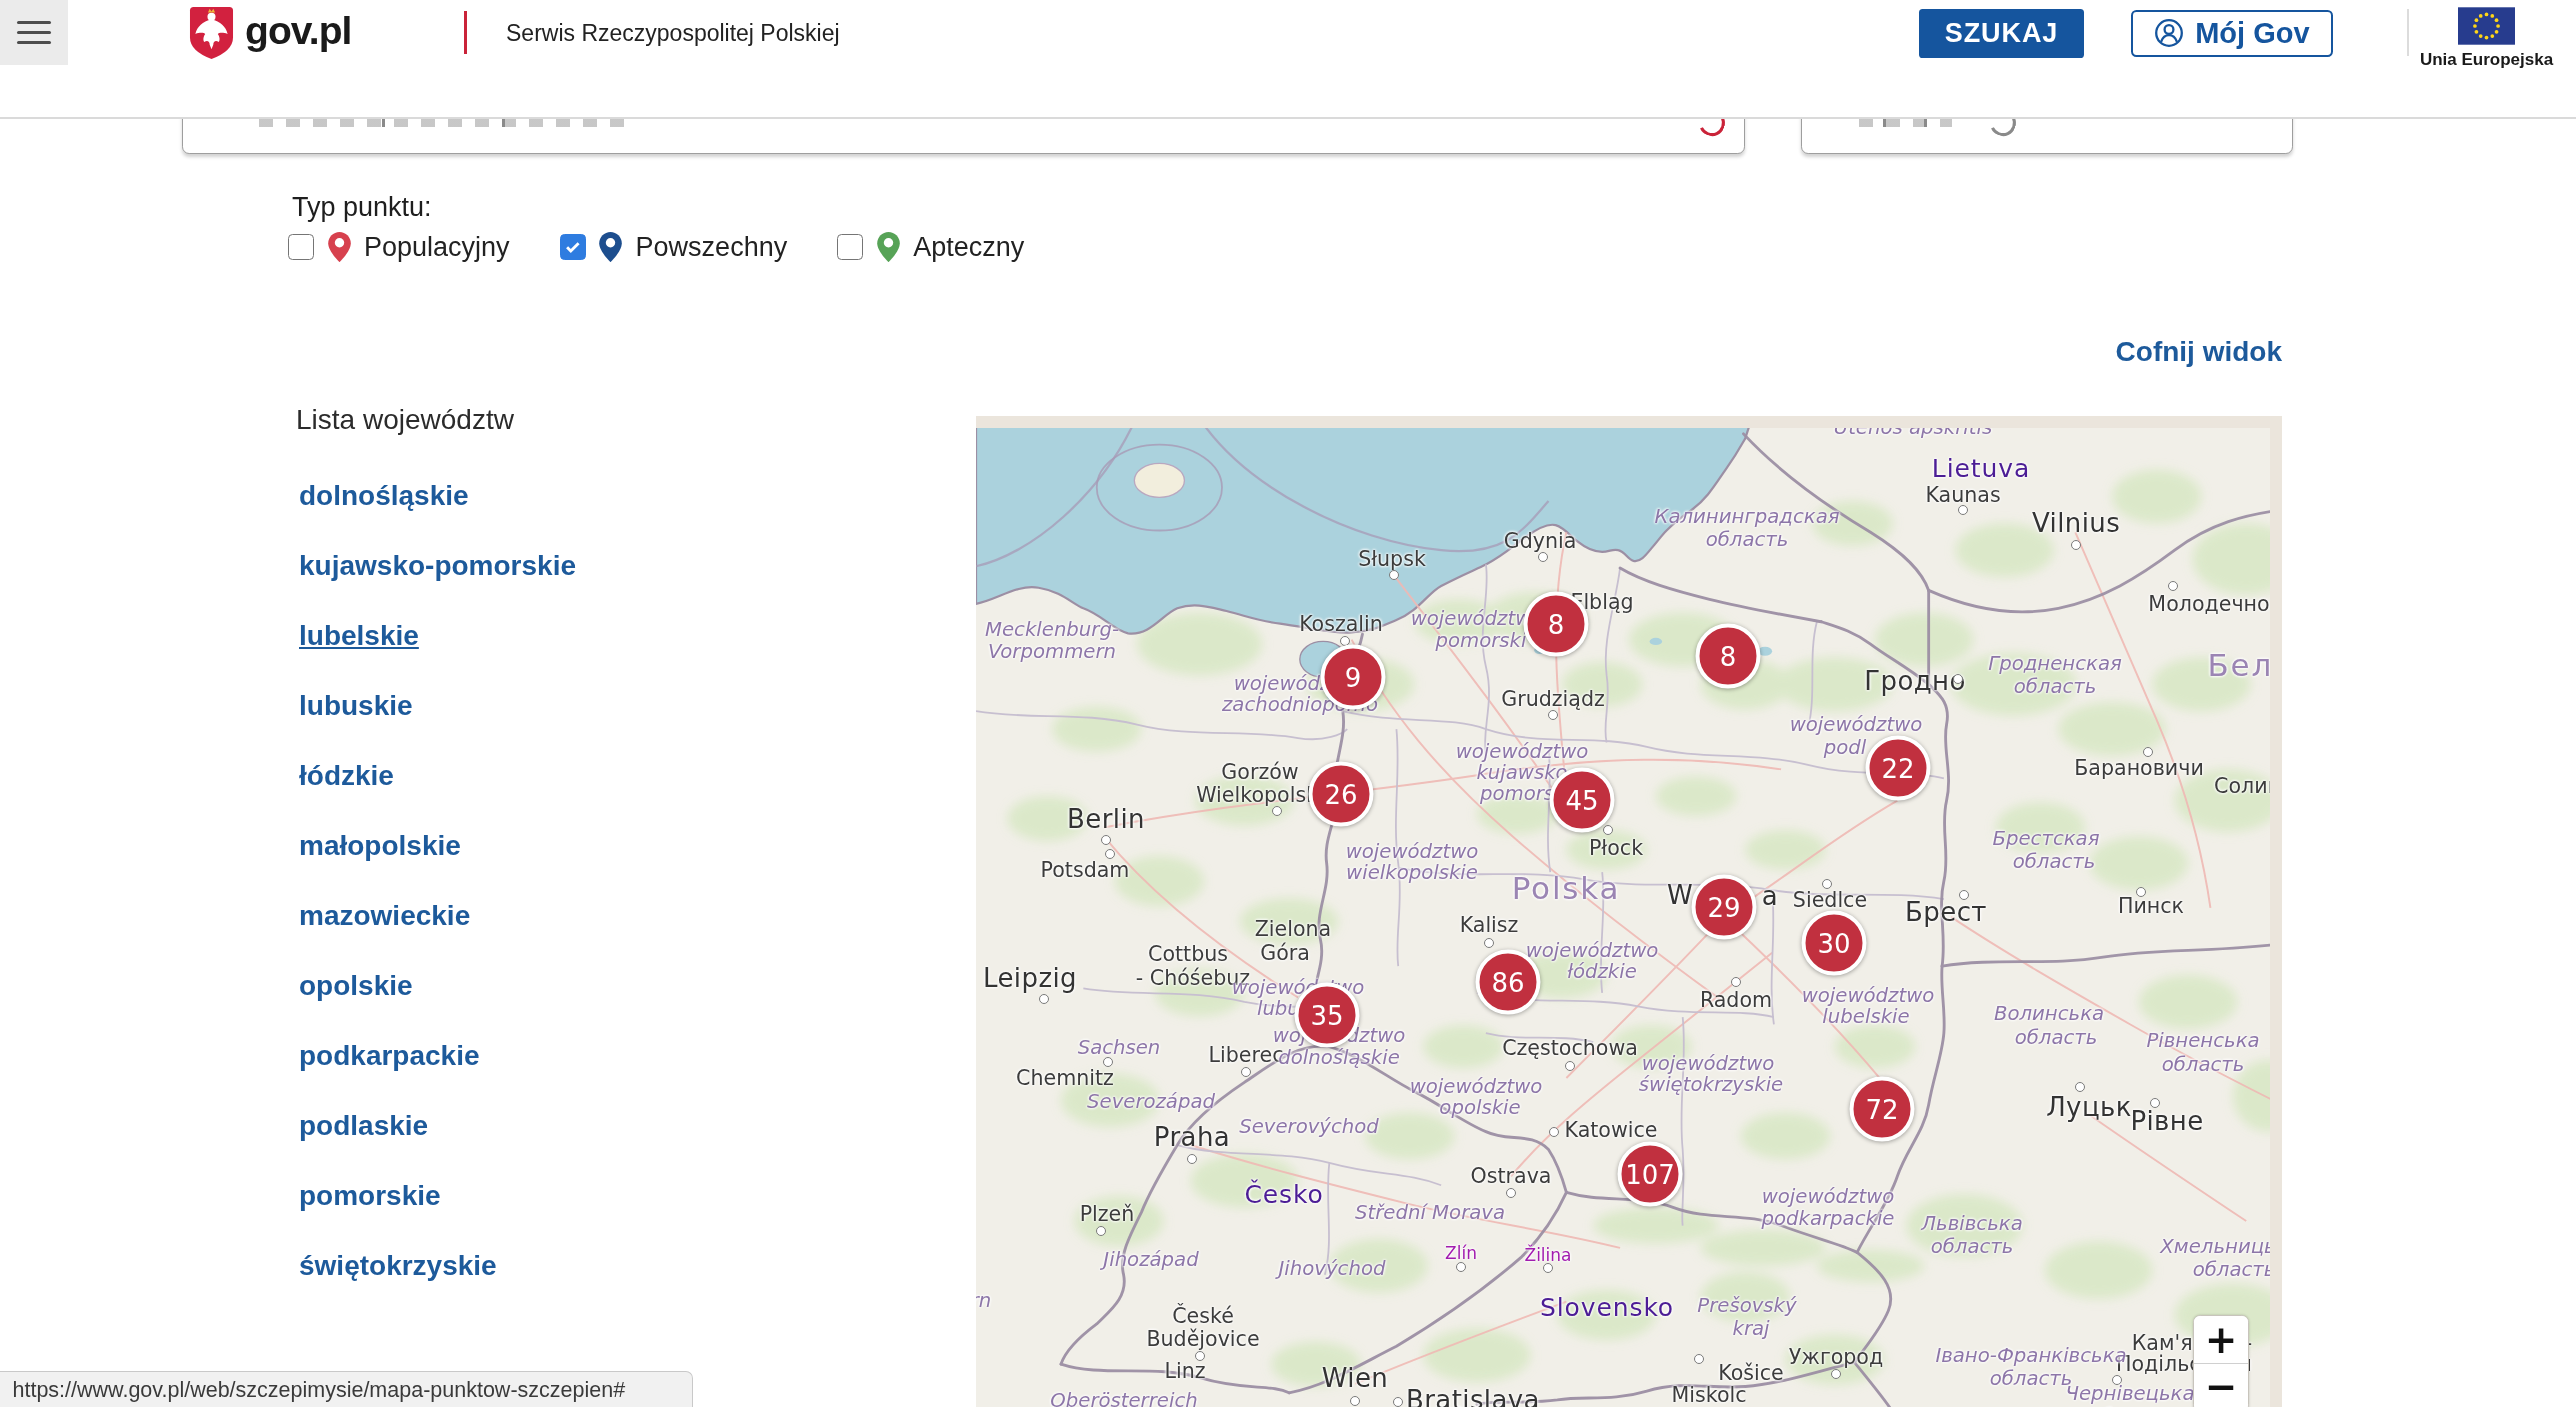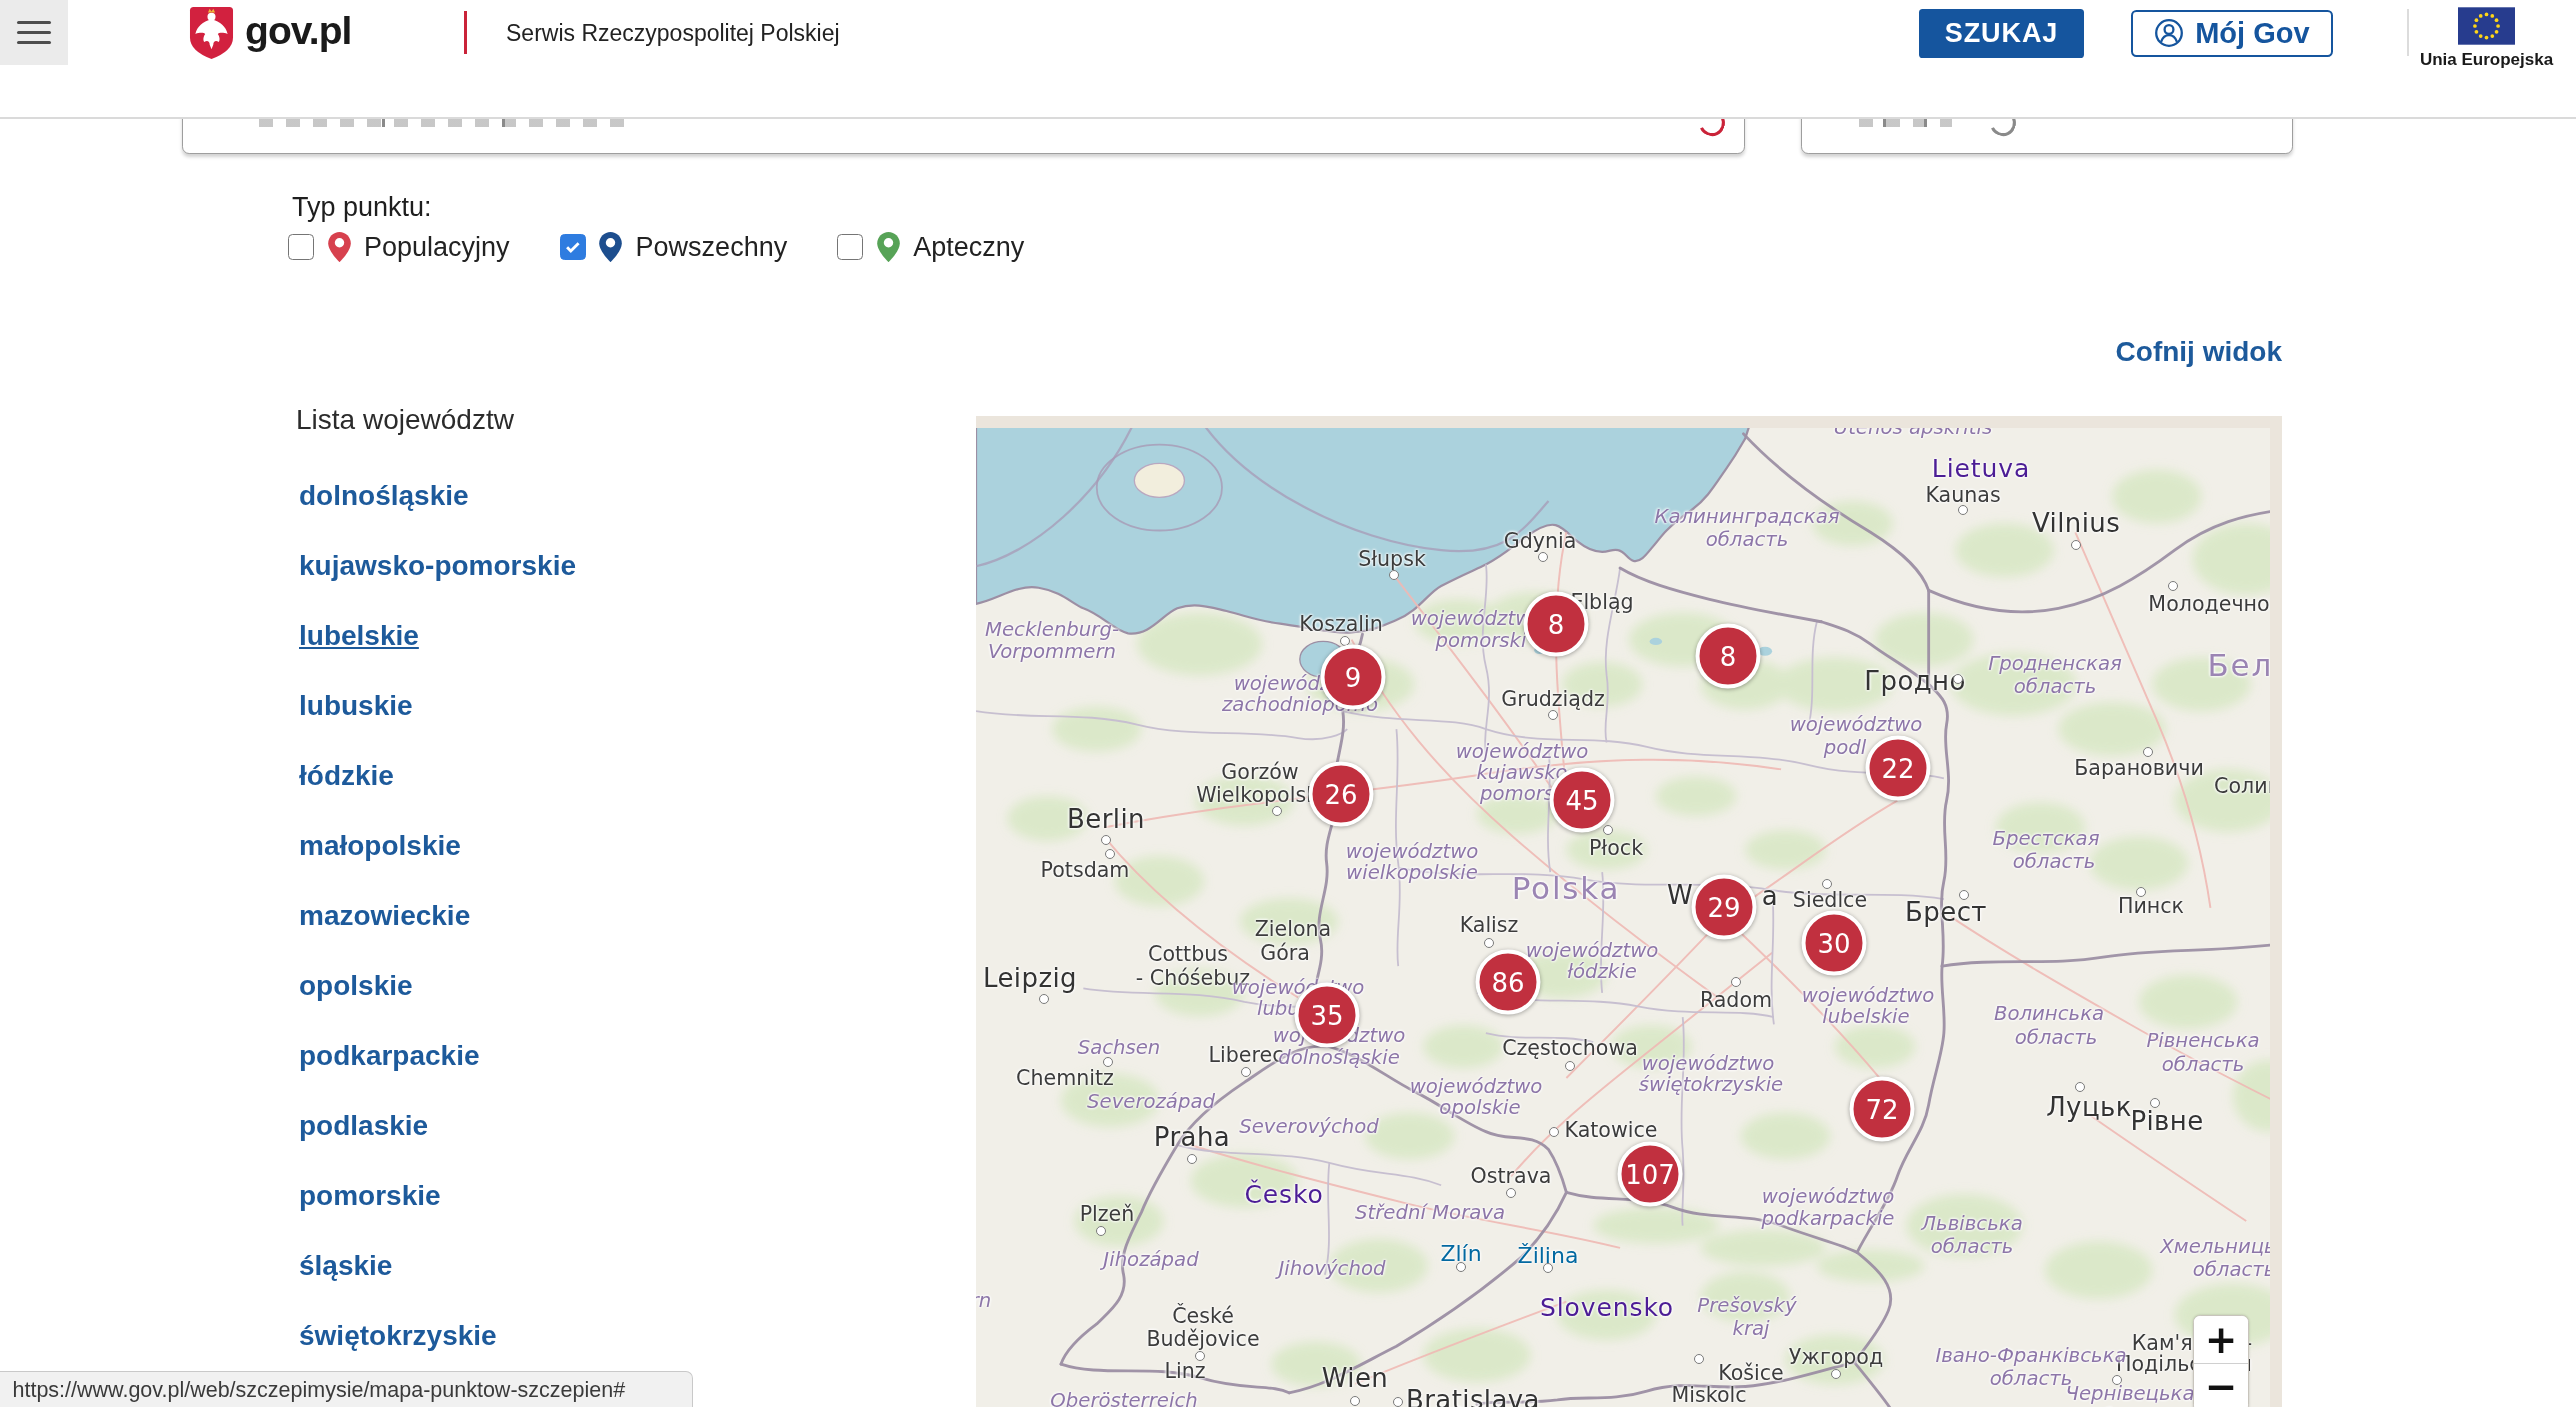--- a/index.html
+++ b/index.html
@@ -63,21 +63,21 @@
   .cofnij{position:absolute;left:1968px;top:336px;width:314px;text-align:right;font-size:28px;font-weight:bold;
           color:#1d5a9b;cursor:pointer;}
 
   
   .map{position:absolute;left:976px;top:416px;width:1306px;height:992px;background:#ebe5dc;overflow:hidden;}
   .tiles{position:absolute;left:0;top:11.6px;right:12.5px;bottom:0;background:#f1efe8;overflow:hidden;cursor:grab;}
   .tiles > svg{position:absolute;left:0;top:-11.6px;width:1306px;height:992px;}
   .map-labels{position:absolute;left:0;top:-11.6px;width:1306px;height:992px;font-family:"DejaVu Sans",sans-serif;}
   .ml{position:absolute;transform:translate(-50%,-50%);white-space:nowrap;
       text-shadow:0 0 2.7px #fff,0 0 2.7px #fff,0 0 3.6px #fff;}
-  .ml.city-sm{font-size:22px;color:#0369a1;}
+  .ml.city-sm{font-size:17px;color:#a21caf;}
   .ml.city-md{font-size:20.6px;color:#3c3c3c;}
   .ml.city-lg{font-size:26px;color:#333;letter-spacing:0.4px;}
   .ml.region{font-size:19.7px;font-style:italic;color:#8d76a8;}
   .ml.country-sm{font-size:25px;color:#4c1d95;letter-spacing:0.9px;}
   .ml.country{font-size:31px;color:#9b85b3;letter-spacing:1.8px;}
   .mdot{position:absolute;width:8px;height:8px;border:1.8px solid #7a7a7a;background:#fff;border-radius:50%;
         transform:translate(-50%,-50%);}
   .map-clusters{position:absolute;left:0;top:0;width:1306px;height:992px;}
   .cluster{position:absolute;width:57px;height:57px;border-radius:50%;background:#c1303f;border:4.5px solid #fff;
            box-shadow:0 0.9px 4.5px rgba(0,0,0,.35);color:#fff;font-size:26px;display:flex;align-items:center;
@@ -207,21 +207,20 @@
       <div class="voj-item"><a class="voj-link">kujawsko-pomorskie</a></div>
       <div class="voj-item"><a class="voj-link underlined">lubelskie</a></div>
       <div class="voj-item"><a class="voj-link">lubuskie</a></div>
       <div class="voj-item"><a class="voj-link">łódzkie</a></div>
       <div class="voj-item"><a class="voj-link">małopolskie</a></div>
       <div class="voj-item"><a class="voj-link">mazowieckie</a></div>
       <div class="voj-item"><a class="voj-link">opolskie</a></div>
       <div class="voj-item"><a class="voj-link">podkarpackie</a></div>
       <div class="voj-item"><a class="voj-link">podlaskie</a></div>
       <div class="voj-item"><a class="voj-link">pomorskie</a></div>
-      <div class="voj-item"><a class="voj-link">śląskie</a></div>
       <div class="voj-item"><a class="voj-link">świętokrzyskie</a></div>
     </div>
 
   <div class="map">
     <div class="tiles">
       <svg viewBox="0 0 1460 1109" preserveAspectRatio="none">
         <defs>
             <filter id="blur1">
               <feGaussianBlur stdDeviation="6"></feGaussianBlur>
             </filter>

